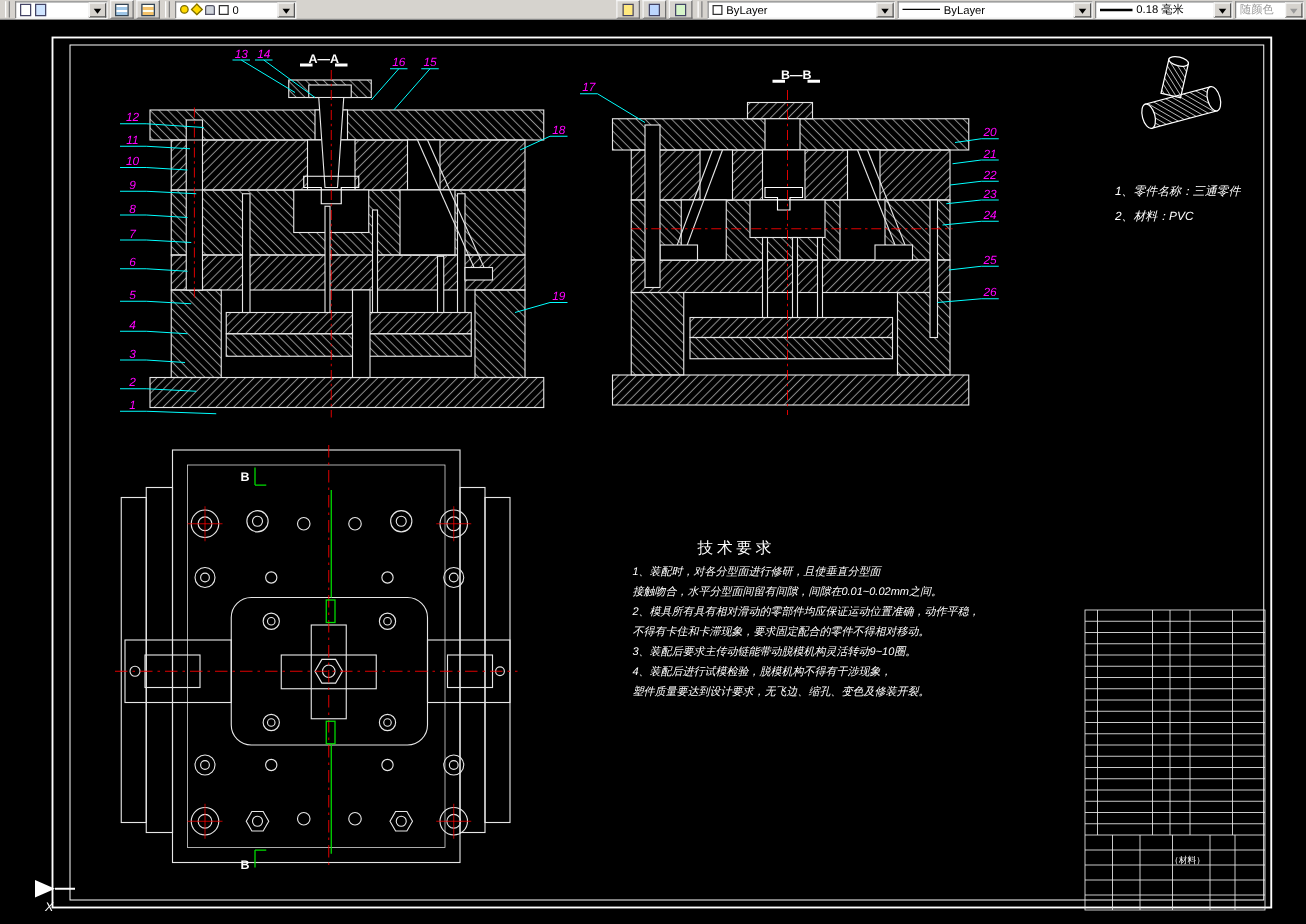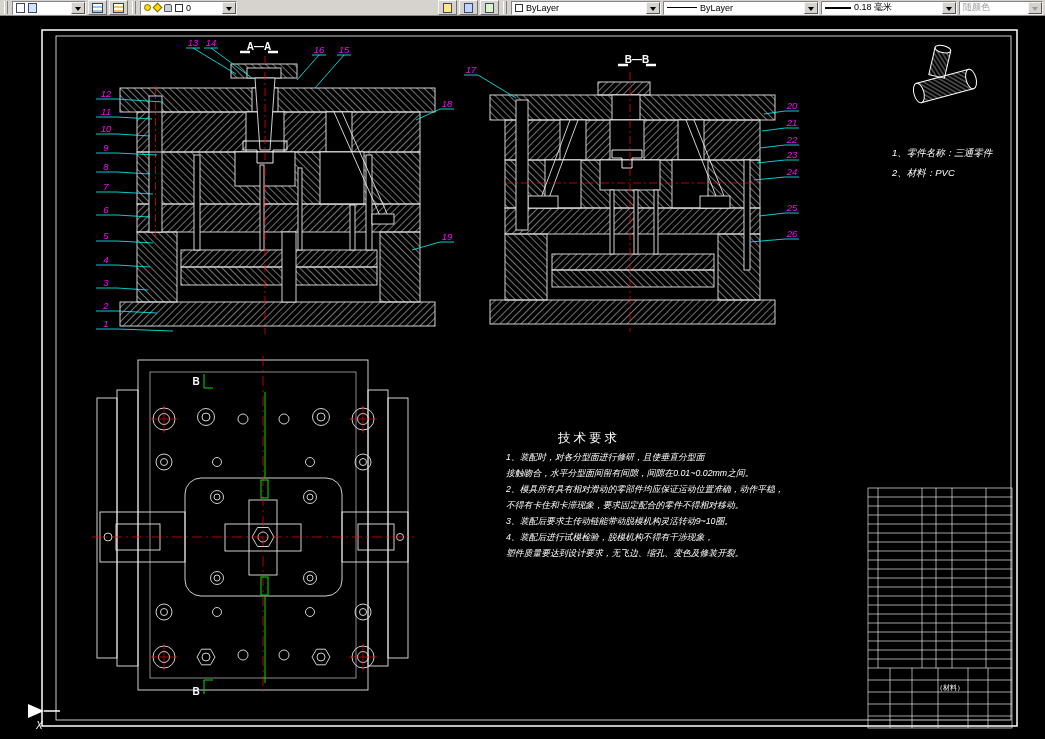--- a/index.html
+++ b/index.html
@@ -89,26 +89,26 @@
     <div class="combo" style="width:150px">
       <span class="ico chip"></span>
       <span class="val">ByLayer</span>
       <span class="dd"></span>
     </div>
     <div class="combo" style="width:156px">
       <span class="lsam"></span>
       <span class="val">ByLayer</span>
       <span class="dd"></span>
     </div>
-    <div class="combo" style="width:136px">
+    <div class="combo" style="width:110px">
       <span class="lsam thick"></span>
       <span class="val">0.18 毫米</span>
       <span class="dd"></span>
     </div>
-    <div class="combo disabled" style="width:84px">
+    <div class="combo disabled" style="width:55px">
       <span class="val">随颜色</span>
       <span class="dd"></span>
     </div>
   </div>
 
   <div class="canvas">
     <svg width="1045" height="723" viewBox="0 16 1045 723">
       <defs>
         <pattern id="h1" width="5" height="5" patternUnits="userSpaceOnUse" patternTransform="rotate(45)">
           <path d="M0 2.5 H5" stroke="#909090" stroke-width="0.8"></path>

